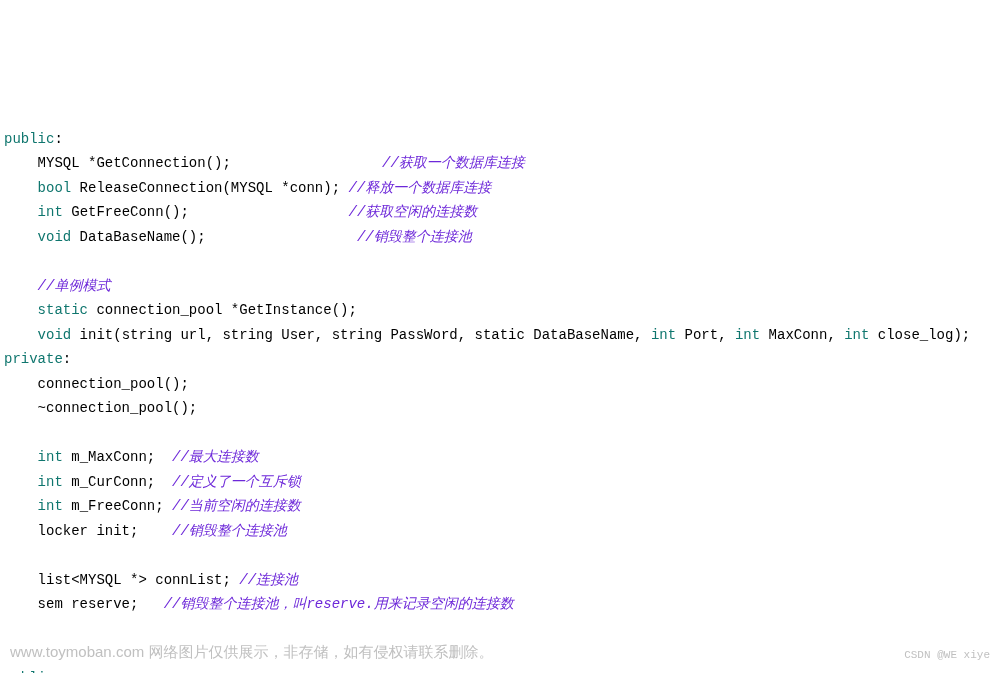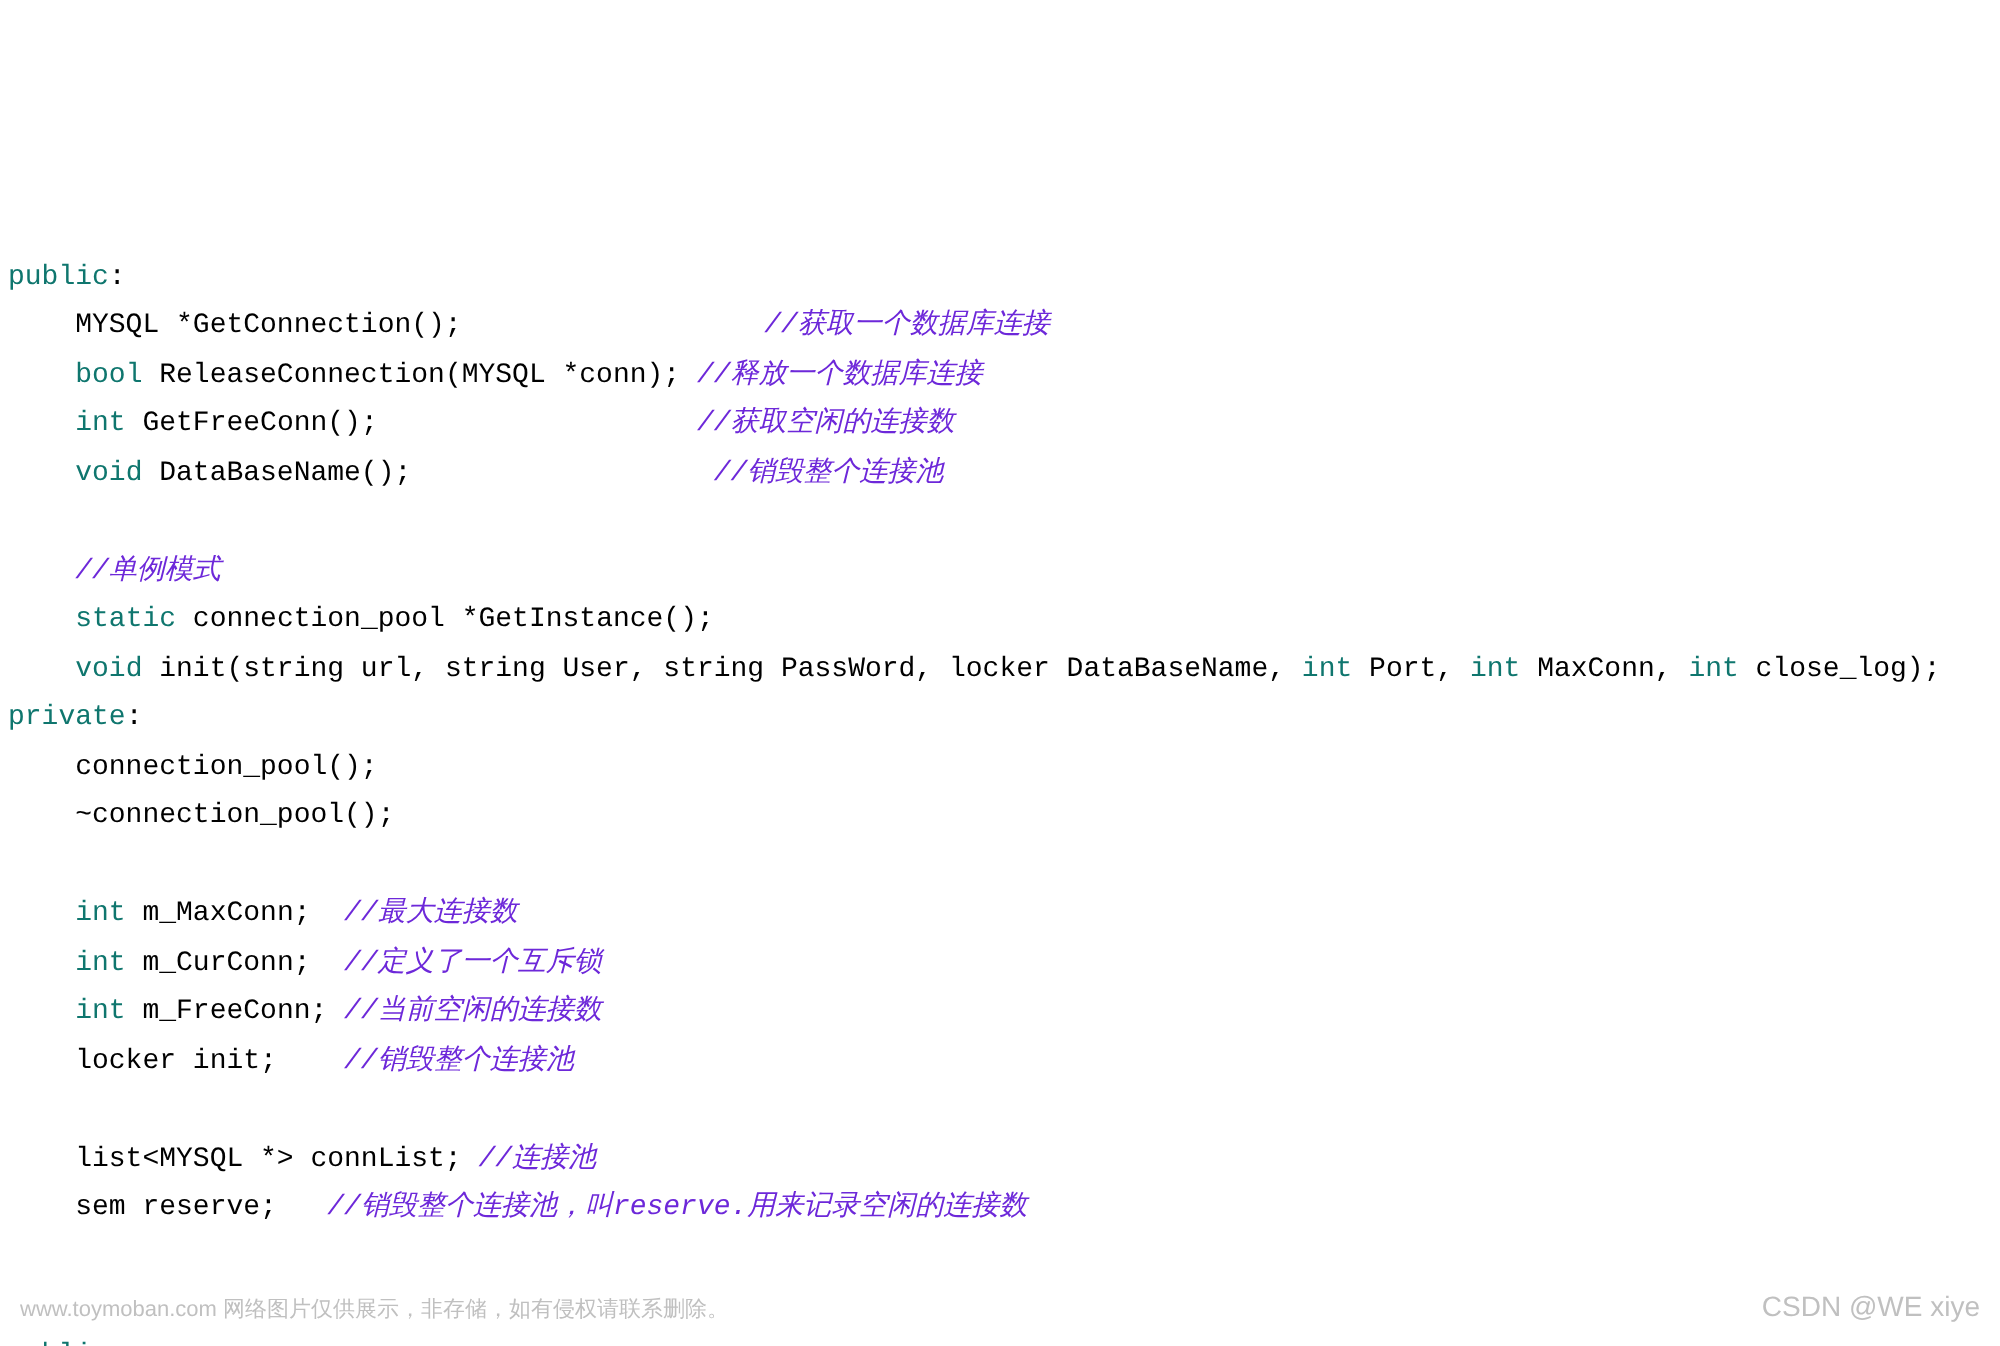--- a/index.html
+++ b/index.html
@@ -19,50 +19,50 @@
     }
     .code-container {
       padding: 0 4px;
     }
     .kw { color: #0f766e; }
     .comment { color: #6d28d9; font-style: italic; }
     .watermark-left {
       position: fixed;
       bottom: 8px;
       left: 10px;
-      font-size: 11px;
+      font-size: 15px;
       color: #c0c0c0;
       font-family: Arial, sans-serif;
       white-space: normal;
     }
     .watermark-right {
       position: fixed;
       bottom: 8px;
       right: 10px;
-      font-size: 14px;
+      font-size: 11px;
       color: #c0c0c0;
-      font-family: Liberation Sans, sans-serif;
+      font-family: Liberation Mono, monospace;
       white-space: normal;
     }
   </style>
 </head>
 <body>
 
 
 
 <div class="code-container">
 <span class="kw">public</span><span>:</span>
 <span>    MYSQL *GetConnection();                  </span><span class="comment">//获取一个数据库连接</span>
 <span>    </span><span class="kw">bool</span><span> ReleaseConnection(MYSQL *conn); </span><span class="comment">//释放一个数据库连接</span>
 <span>    </span><span class="kw">int</span><span> GetFreeConn();                   </span><span class="comment">//获取空闲的连接数</span>
 <span>    </span><span class="kw">void</span><span> DataBaseName();                  </span><span class="comment">//销毁整个连接池</span>
 <span></span>
 <span>    </span><span class="comment">//单例模式</span>
 <span>    </span><span class="kw">static</span><span> connection_pool *GetInstance();</span>
-<span>    </span><span class="kw">void</span><span> init(string url, string User, string PassWord, locker DataBaseName, </span><span class="kw">int</span><span> Port, </span><span class="kw">int</span><span> MaxConn, </span><span class="kw">int</span><span> close_log);</span>
+<span>    </span><span class="kw">void</span><span> init(string url, string User, string PassWord, static DataBaseName, </span><span class="kw">int</span><span> Port, </span><span class="kw">int</span><span> MaxConn, </span><span class="kw">int</span><span> close_log);</span>
 <span class="kw">private</span><span>:</span>
 <span>    connection_pool();</span>
 <span>    ~connection_pool();</span>
 <span></span>
 <span>    </span><span class="kw">int</span><span> m_MaxConn;  </span><span class="comment">//最大连接数</span>
 <span>    </span><span class="kw">int</span><span> m_CurConn;  </span><span class="comment">//定义了一个互斥锁</span>
 <span>    </span><span class="kw">int</span><span> m_FreeConn; </span><span class="comment">//当前空闲的连接数</span>
 <span>    locker init;    </span><span class="comment">//销毁整个连接池</span>
 <span></span>
 <span>    list&lt;MYSQL *&gt; connList; </span><span class="comment">//连接池</span>

